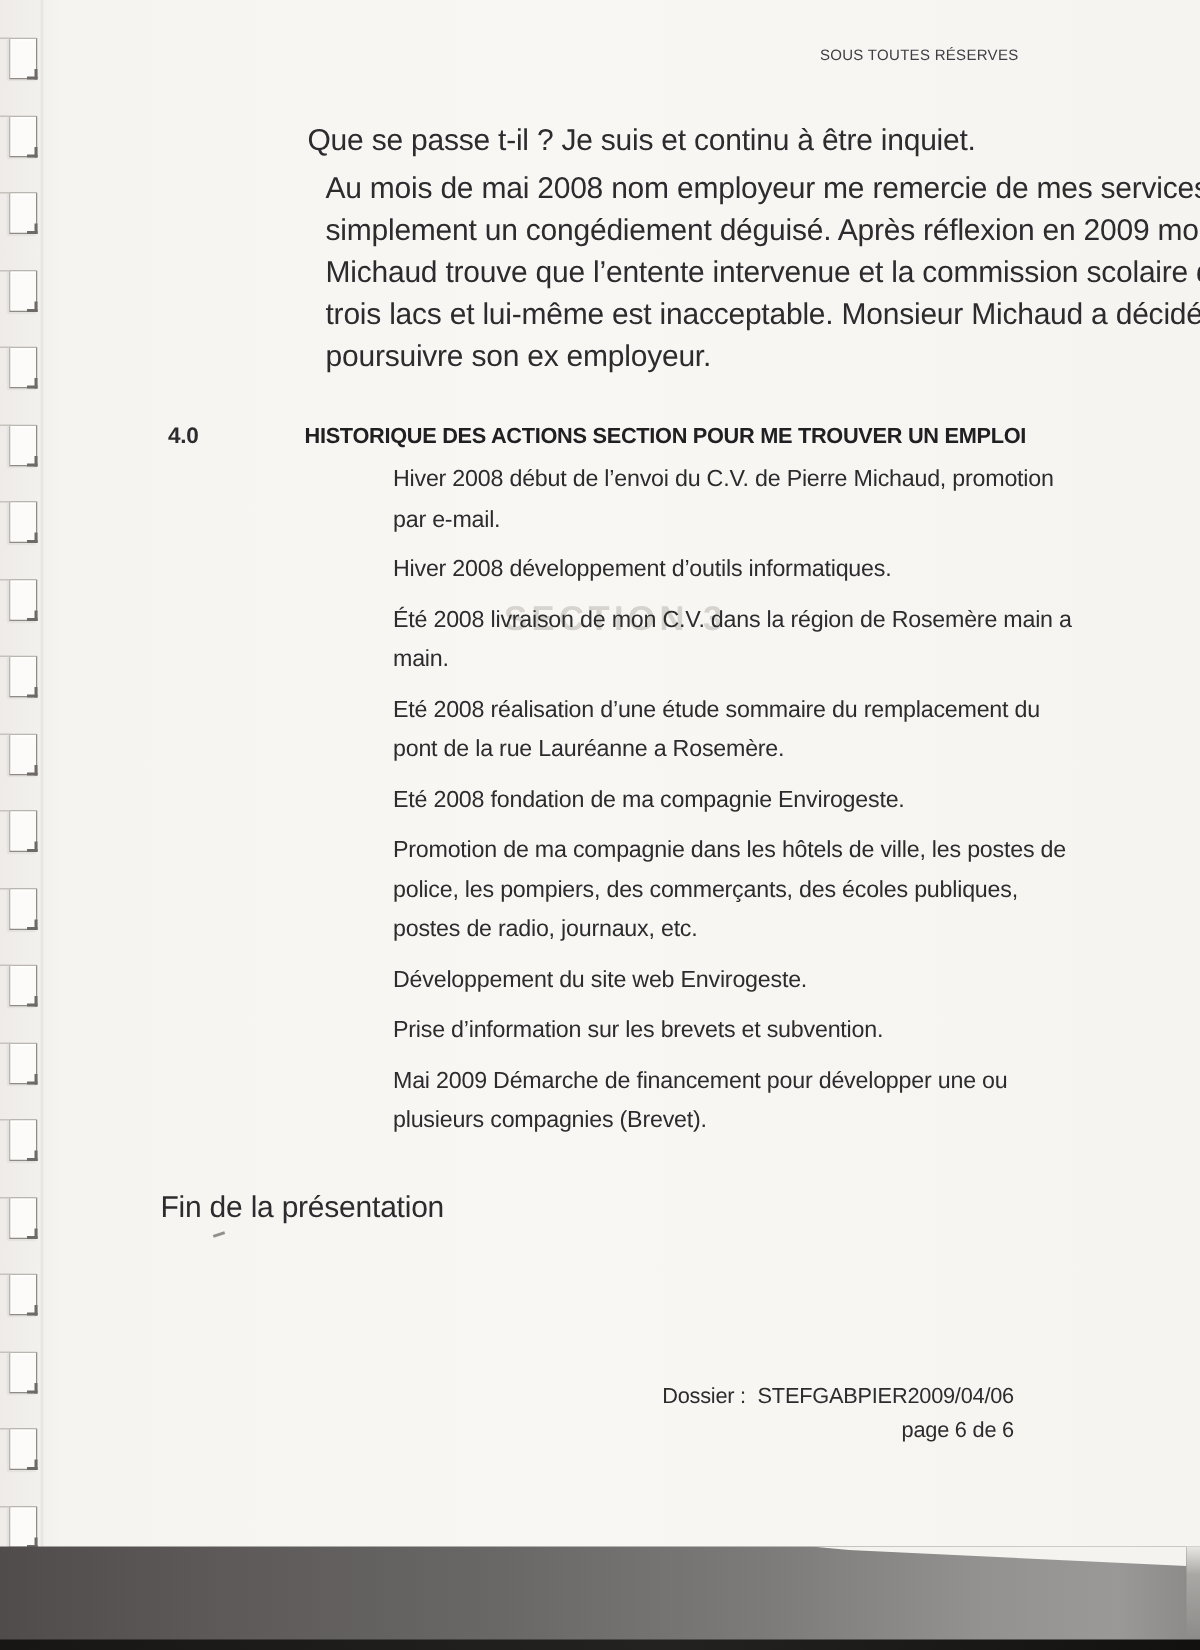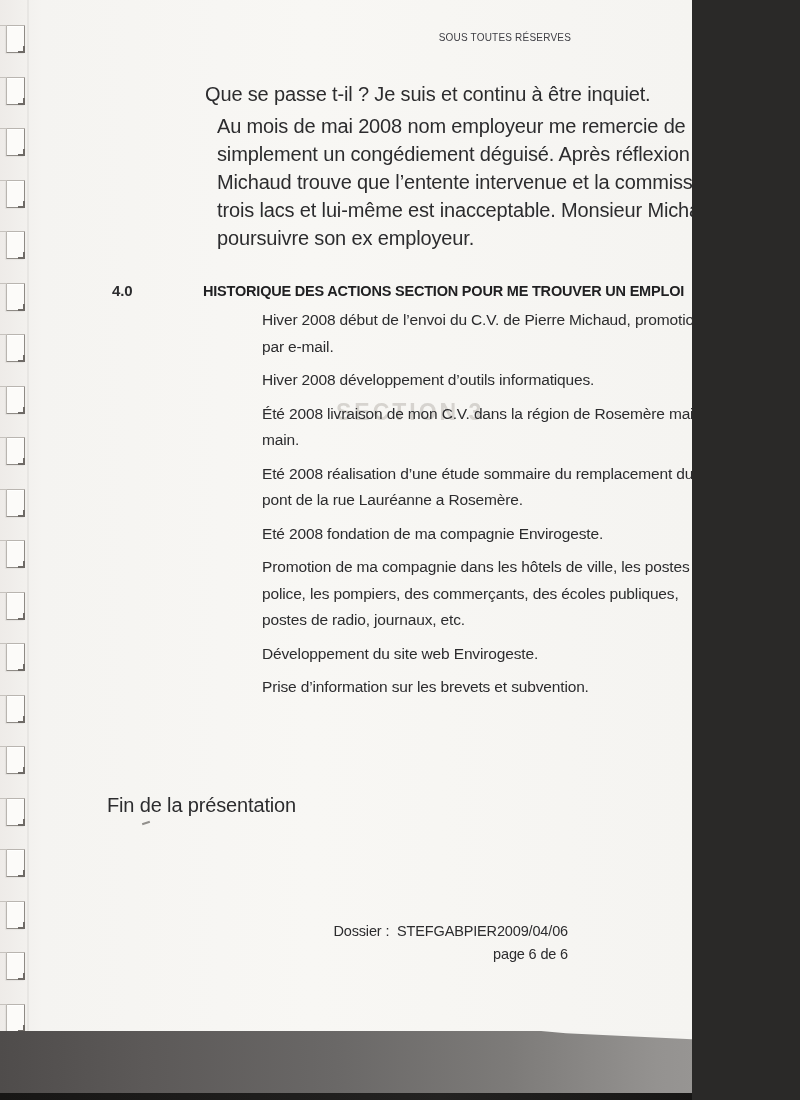--- a/index.html
+++ b/index.html
@@ -1,17 +1,17 @@
 <!DOCTYPE html>
 <html><head>
 <meta charset="utf-8">
 <style>
   html,body{margin:0;padding:0;background:#2a2928;}
   .scan{
-    position:relative;width:692px;height:1100px;overflow:hidden;
+    position:relative;width:800px;height:1100px;overflow:hidden;
     font-family:"Liberation Sans","DejaVu Sans",sans-serif;
     background:linear-gradient(90deg,#eeebe8 0px,#f5f4f1 42px,#f8f7f4 45%,#f5f4f1 100%);
     color:#2c2c2e;
   }
   .crease{position:absolute;left:27px;top:0;width:2px;height:1031px;background:rgba(0,0,0,0.045);}
   
   .hole{
     position:absolute;left:6px;width:17px;height:26px;
     background:#fcfbf9;border:1px solid #b9b5b0;
     border-right-color:#8f8b86;border-bottom-color:#8f8b86;
@@ -97,20 +97,22 @@
     <div class="item">Été 2008 livraison de mon C.V. dans la région de Rosemère main a
 main.</div>
     <div class="item">Eté 2008 réalisation d’une étude sommaire du remplacement du
 pont de la rue Lauréanne a Rosemère.</div>
     <div class="item">Eté 2008 fondation de ma compagnie Envirogeste.</div>
     <div class="item">Promotion de ma compagnie dans les hôtels de ville, les postes de
 police, les pompiers, des commerçants, des écoles publiques,
 postes de radio, journaux, etc.</div>
     <div class="item">Développement du site web Envirogeste.</div>
     <div class="item">Prise d’information sur les brevets et subvention.</div>
+    <div class="item">Mai 2009 Démarche de financement pour développer une ou
+plusieurs compagnies (Brevet).</div>
   </div>
 
   <div class="txt closing">Fin de la présentation</div>
   <div class="pen-mark"></div>
 
   <div class="txt footer"><span>Dossier :  STEFGABPIER2009/04/06</span><br><span>page 6 de 6</span></div>
 
   <div class="band">
     <div class="page-wedge"></div>
     <div class="band-right-strip"></div>

